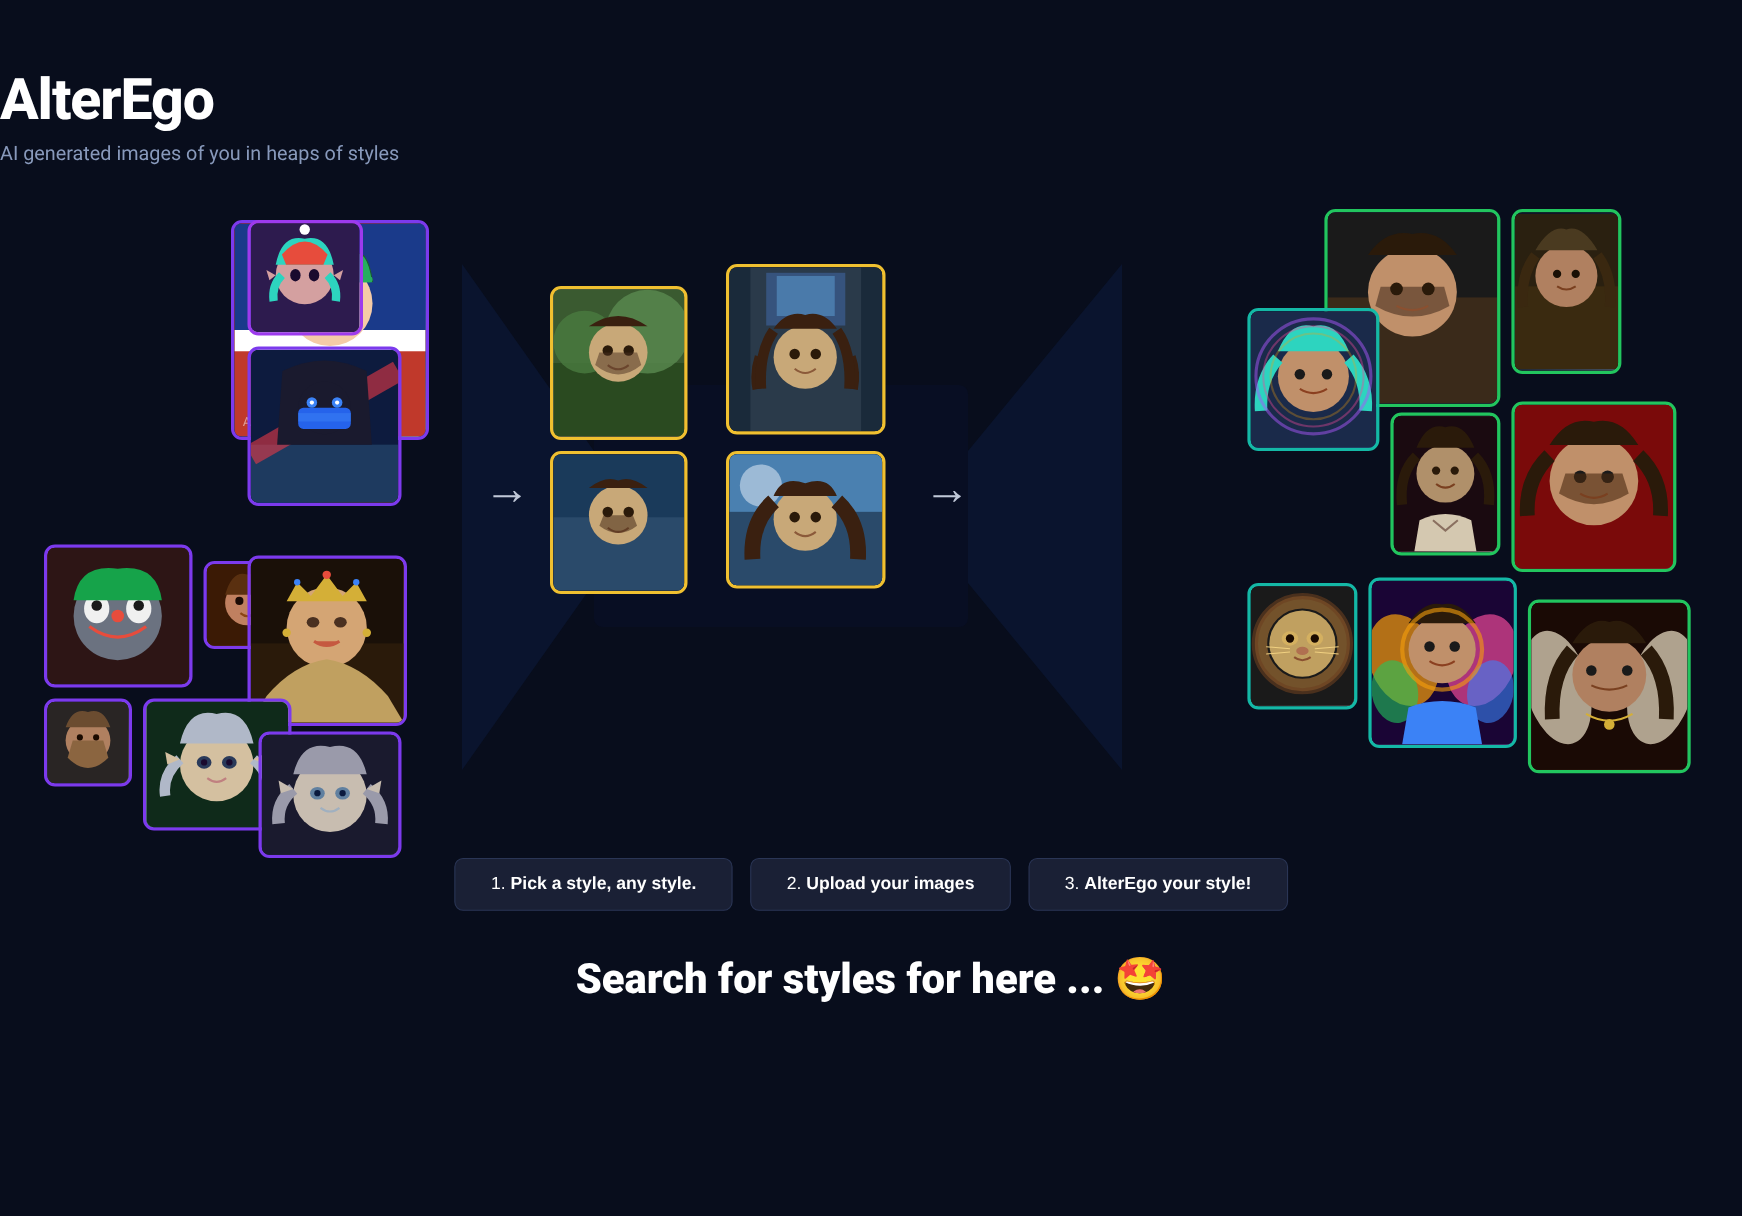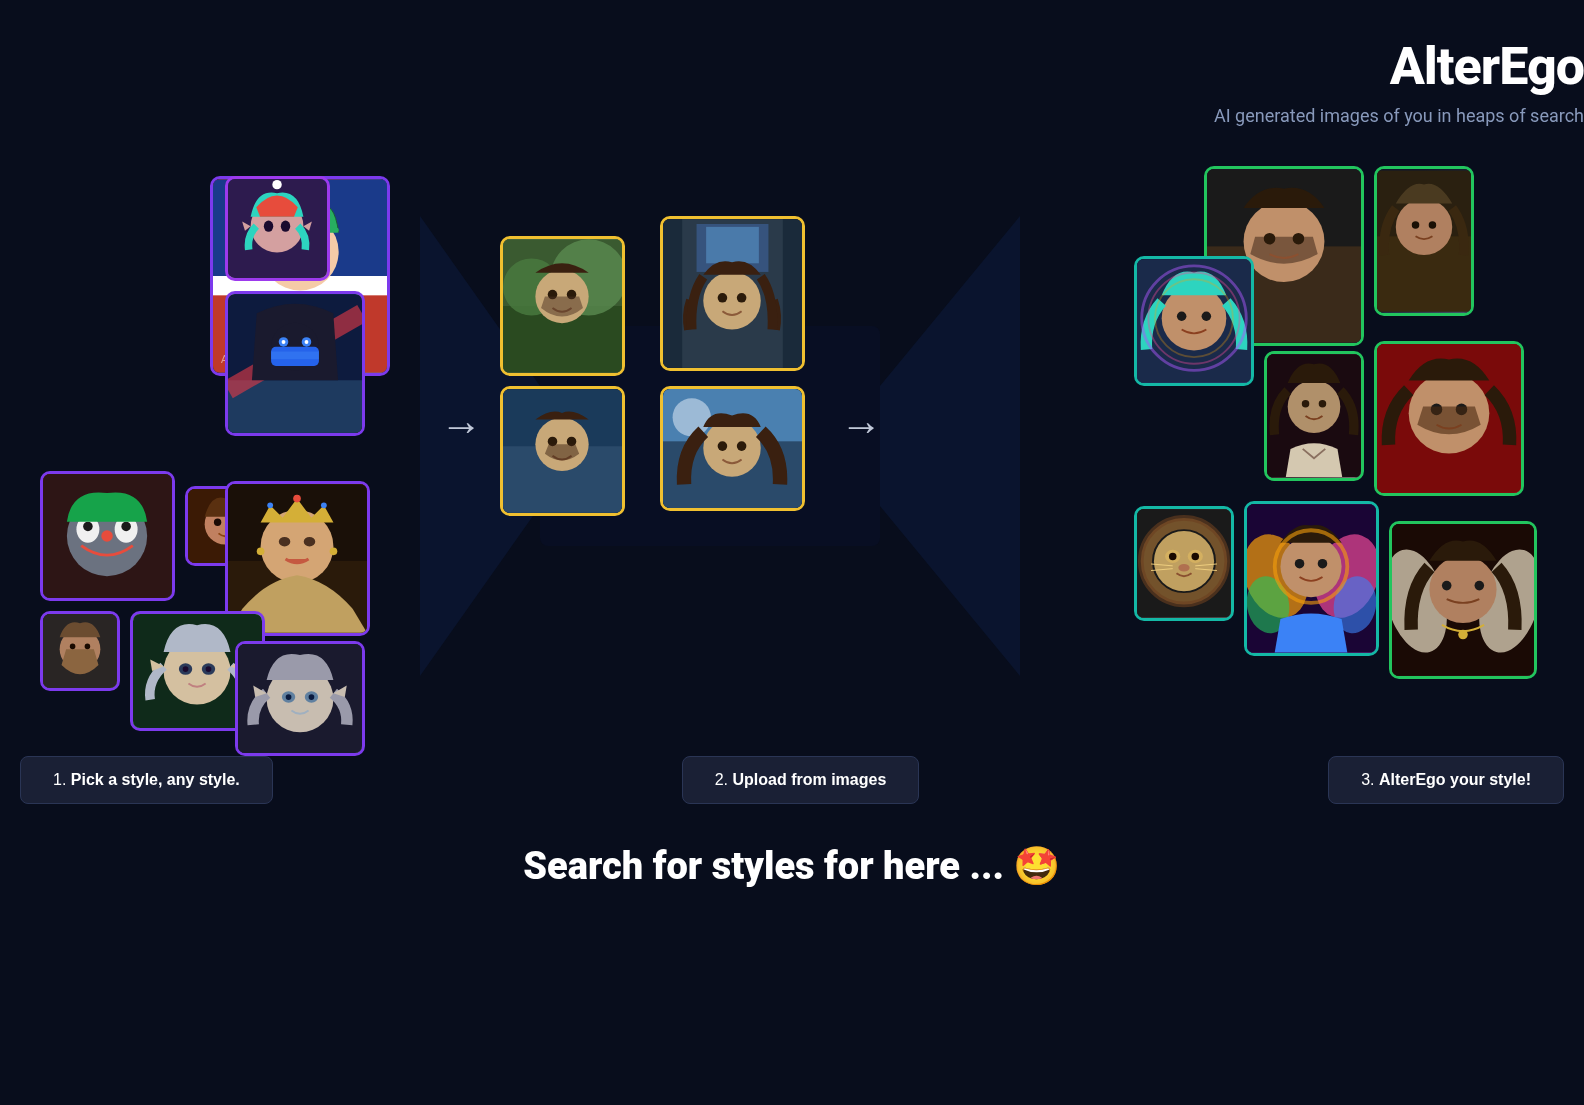--- a/index.html
+++ b/index.html
@@ -14,22 +14,22 @@
     }
 
     .page-wrapper {
       width: 1584px;
       min-height: 1105px;
       background: #080d1c;
     }
 
     
     .header {
-      text-align: right;
-      padding-top: 36px;
+      text-align: left;
+      padding-top: 60px;
       padding-bottom: 20px;
     }
 
     .app-title {
       font-size: 52px;
       font-weight: 800;
       color: #ffffff;
       letter-spacing: -1px;
     }
 
@@ -112,21 +112,21 @@
     .arrow-label {
       position: absolute;
       font-size: 28px;
       color: #ffffff;
       z-index: 10;
     }
 
     
     .steps-bar {
       display: flex;
-      justify-content: space-between;
+      justify-content: center;
       gap: 16px;
       margin-top: 20px;
       padding: 0 20px;
     }
 
     .step-btn {
       background: #1a2035;
       border: 1px solid #2a3555;
       border-radius: 8px;
       padding: 14px 32px;
@@ -196,21 +196,21 @@
       pointer-events: none;
     }
   </style>
 </head>
 <body>
 
 <div class="page-wrapper">
 
   <div class="header">
     <h1 class="app-title">AlterEgo</h1>
-    <p class="app-subtitle">AI generated images of you in heaps of search</p>
+    <p class="app-subtitle">AI generated images of you in heaps of styles</p>
   </div>
 
   <div class="viz-area">
 
     <svg class="funnel-svg" viewBox="0 0 1584 580" preserveAspectRatio="none">
 
       <polygon points="420,60 540,230 540,350 420,520" fill="rgba(15,35,80,0.35)"></polygon>
 
       <polygon points="880,230 1020,60 1020,520 880,350" fill="rgba(15,35,80,0.35)"></polygon>
 
@@ -665,21 +665,21 @@
     </div>
   </div>
 
   <div class="steps-bar">
     <button class="step-btn">
       <span>1.</span>
       <strong>Pick a style, any style.</strong>
     </button>
     <button class="step-btn">
       <span>2.</span>
-      <strong>Upload from images</strong>
+      <strong>Upload your images</strong>
     </button>
     <button class="step-btn">
       <span>3.</span>
       <strong>AlterEgo your style!</strong>
     </button>
   </div>
 
   <div class="bottom-section">
     <h2 class="search-heading">Search for styles for here ... 🤩</h2>
   </div>

